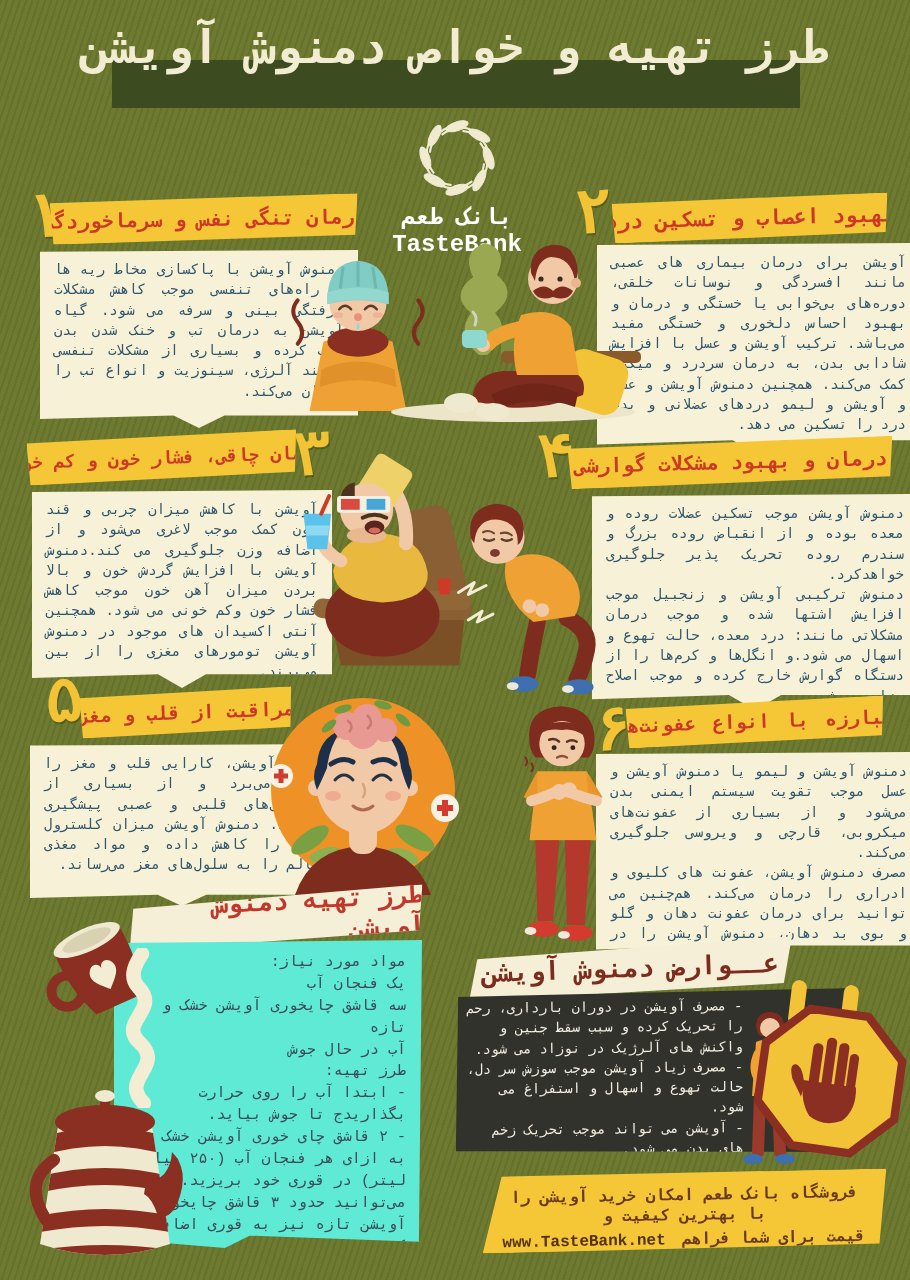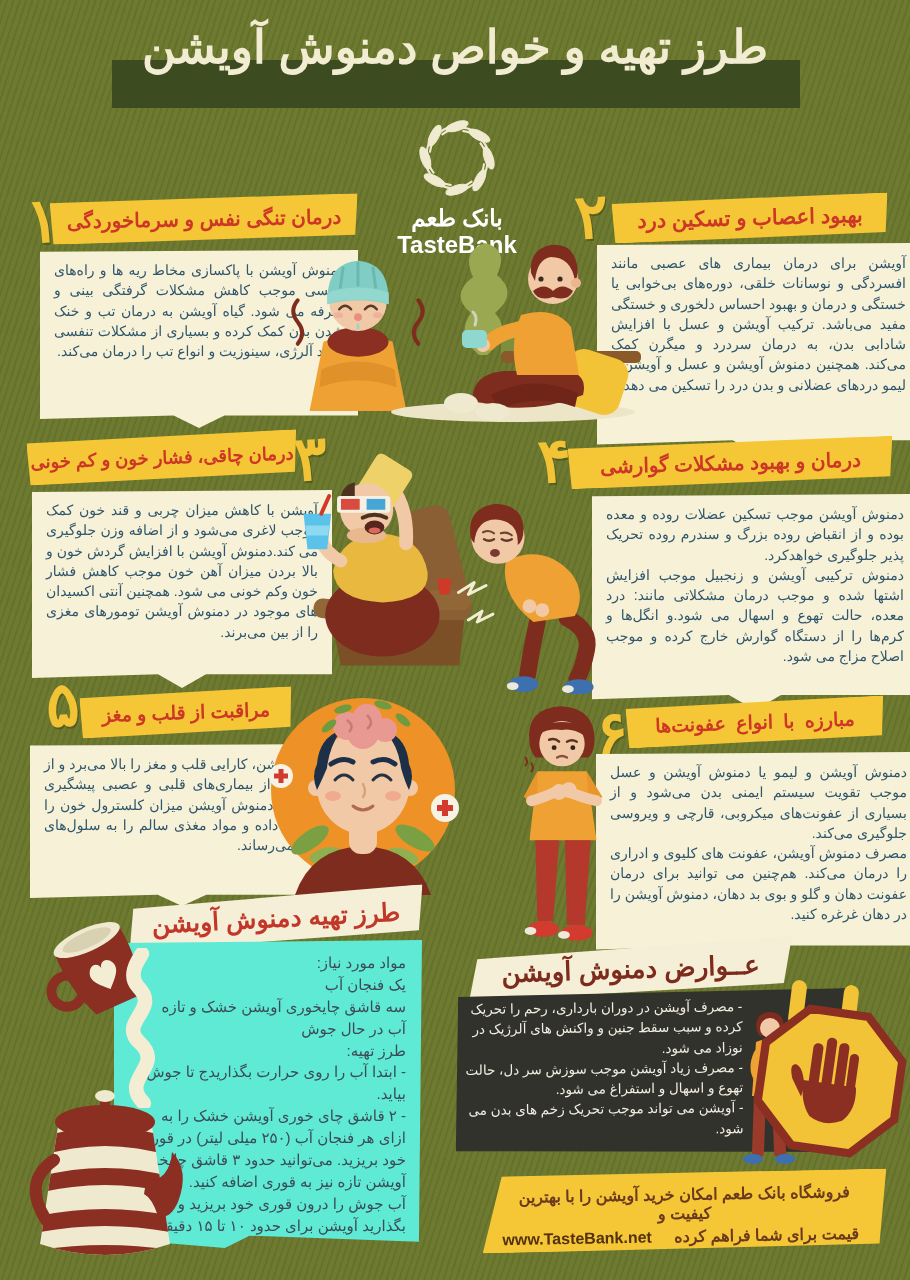--- a/index.html
+++ b/index.html
@@ -1,19 +1,19 @@
 <!DOCTYPE html>
 <html lang="fa"><head>
 <meta charset="utf-8">
 <style>
   html,body{margin:0;padding:0;background:#4a5220;}
   .canvas{
     position:relative;width:910px;height:1280px;overflow:hidden;
     background:#6d7a30;
-    font-family:Liberation Sans, sans-serif;direction:rtl;
+    font-family:Liberation Mono, monospace;direction:rtl;
   }
   .canvas::before{
     content:"";position:absolute;inset:0;z-index:0;pointer-events:none;
     background:repeating-linear-gradient(108deg,rgba(25,35,8,.10) 0 2px,rgba(0,0,0,0) 2px 6px);
   }
   .layer{position:absolute;z-index:1;}
 
   
   .title-band{left:112px;top:60px;width:688px;height:48px;background:#3c4c20;}
   .main-title{left:0;top:20px;width:910px;text-align:center;font-size:46px;font-weight:bold;color:#f2ecd2;}

